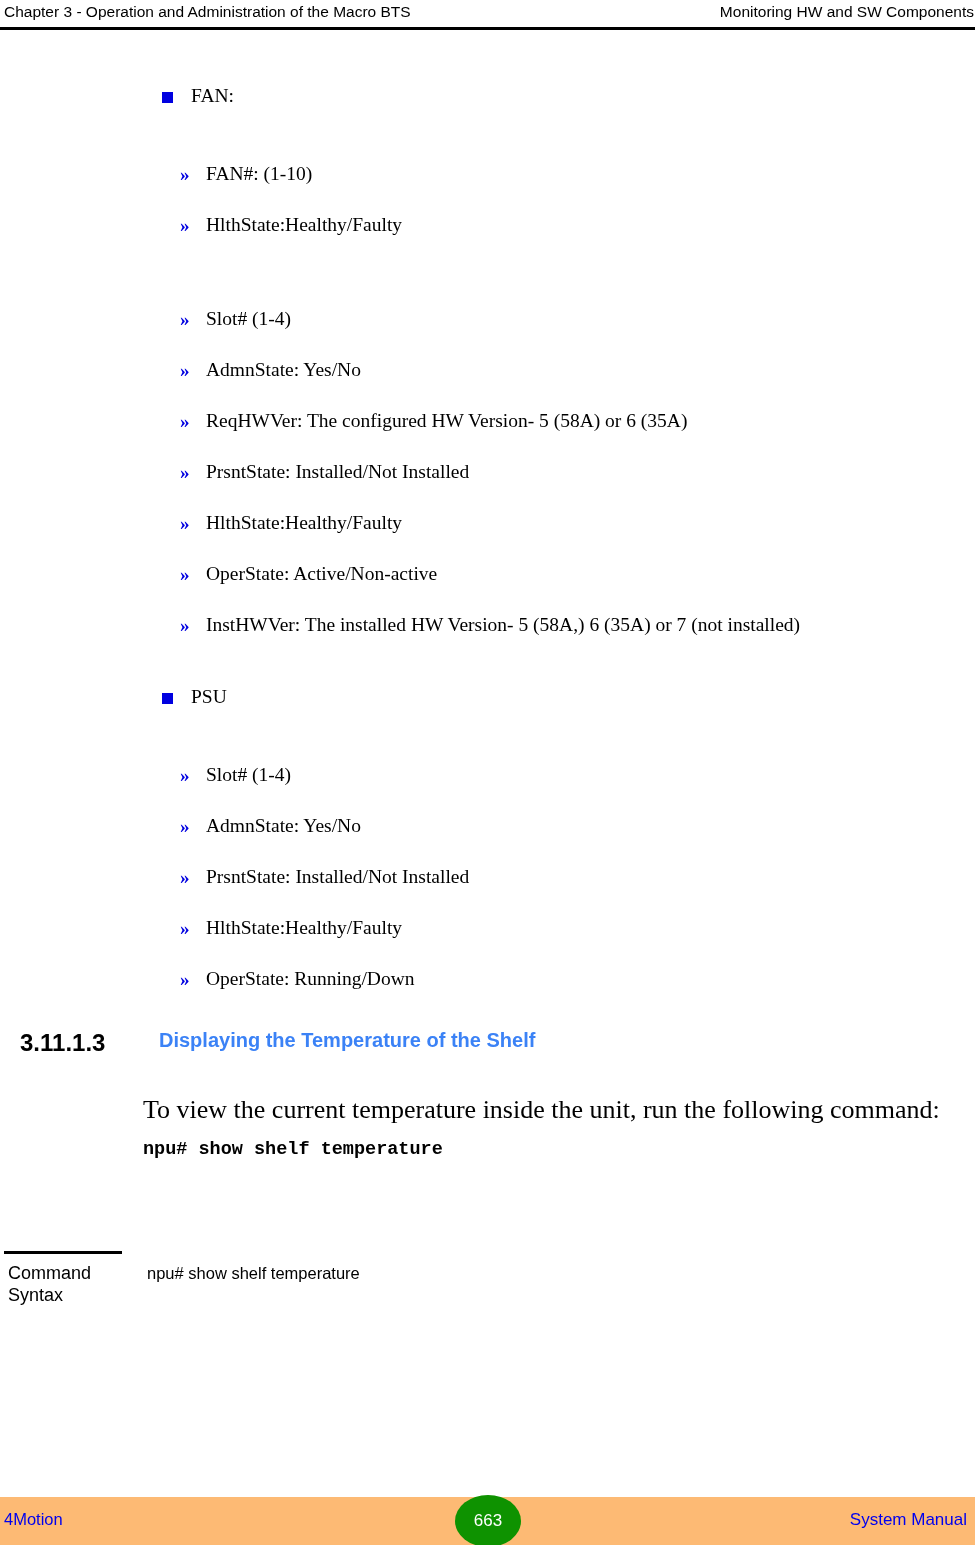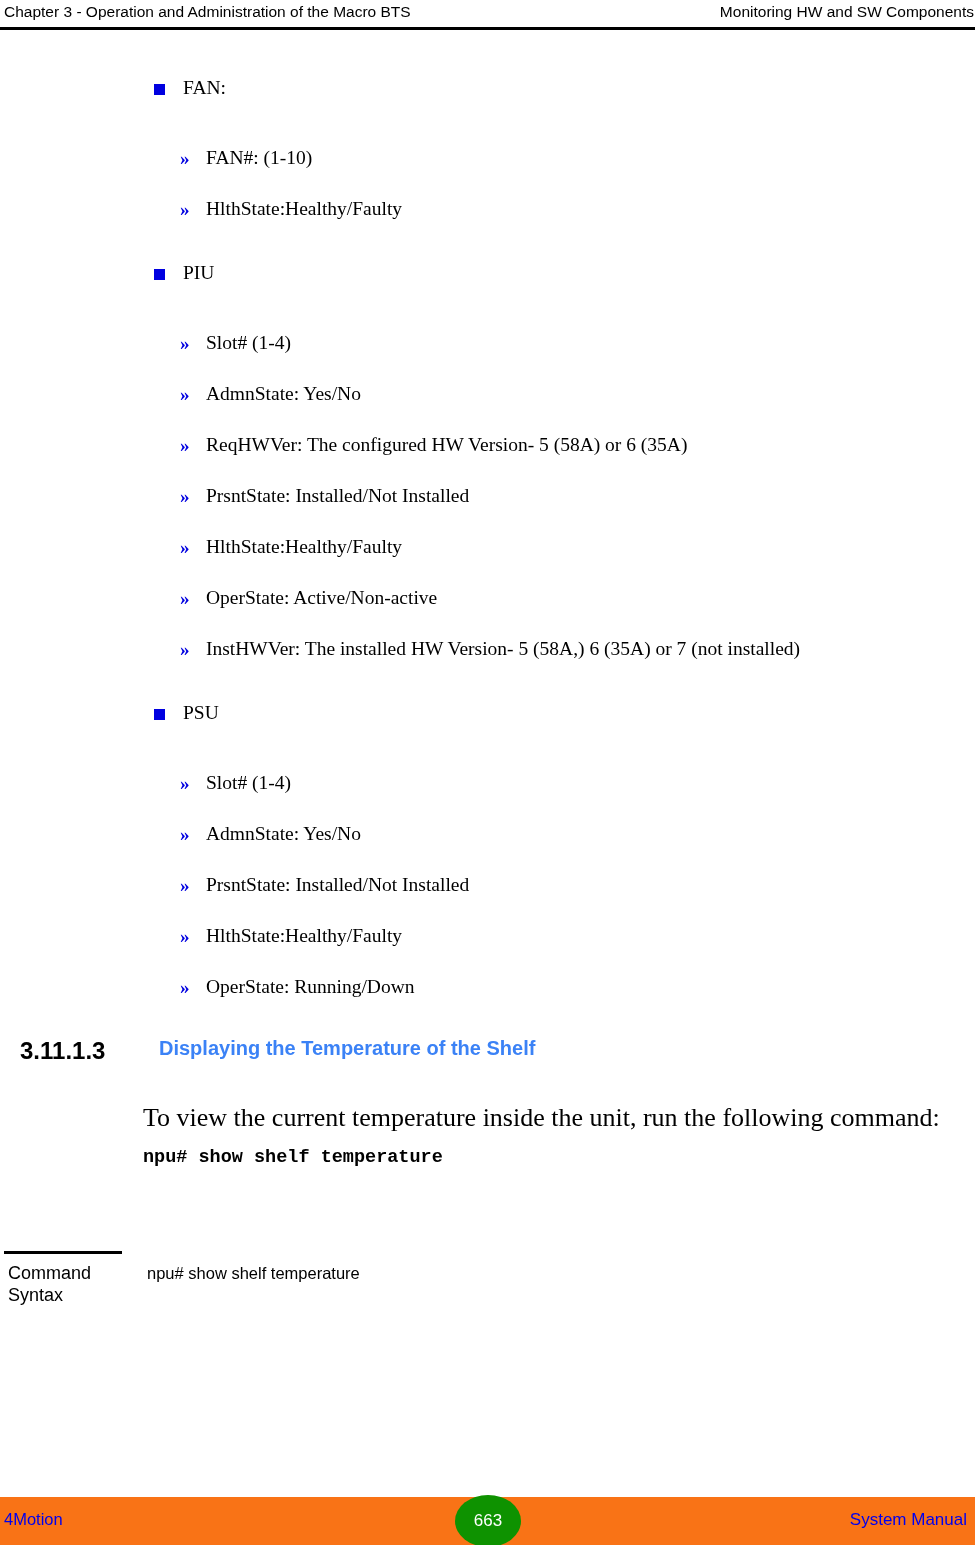--- a/index.html
+++ b/index.html
@@ -52,21 +52,21 @@
   .content {
     position: absolute;
     top: 30px;
     left: 0;
     width: 975px;
   }
 
   
   .lvl1 {
     position: relative;
-    margin: 8px;
+    margin: 16px;
     padding: 0 0 0 175px;
     font-size: 19.5px;
     color: #000000;
     line-height: 24px;
   }
   .lvl1 .sq {
     position: absolute;
     left: 146px;
     top: 8px;
     width: 11px;
@@ -177,21 +177,21 @@
     white-space: nowrap;
   }
 
   
   .footer {
     position: absolute;
     left: 0;
     bottom: 0;
     width: 975px;
     height: 48px;
-    background: #f97316;
+    background: #fdba74;
   }
   .footer .f-left {
     position: absolute;
     left: 4px;
     top: 13px;
     font-family: "Liberation Sans", sans-serif;
     font-size: 16.5px;
     color: #0000EE;
   }
   .footer .f-right {
@@ -241,24 +241,20 @@
     <span>FAN#: (1-10)</span>
   </p>
 
   <div style="height:27px"></div>
   <p class="lvl2">
     <span class="chev">»</span>
     <span>HlthState:Healthy/Faulty</span>
   </p>
 
   <div style="height:32px"></div>
-  <p class="lvl1">
-    <span class="sq"></span>
-    <span>PIU</span>
-  </p>
 
   <div style="height:38px"></div>
   <p class="lvl2">
     <span class="chev">»</span>
     <span>Slot# (1-4)</span>
   </p>
 
   <div style="height:27px"></div>
   <p class="lvl2">
     <span class="chev">»</span>

